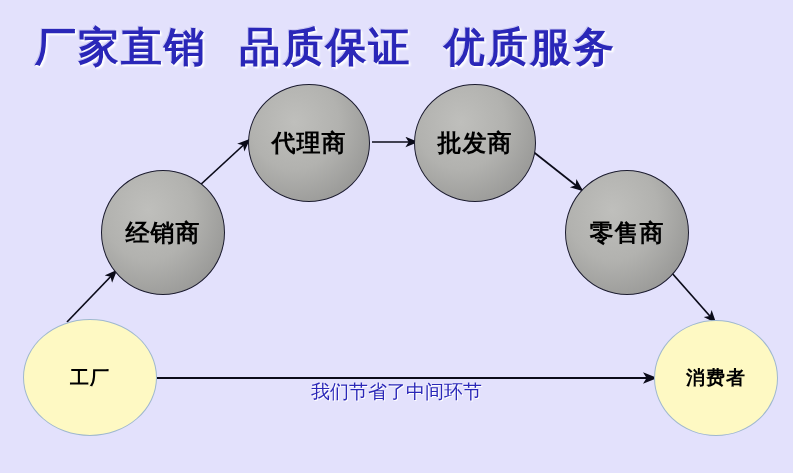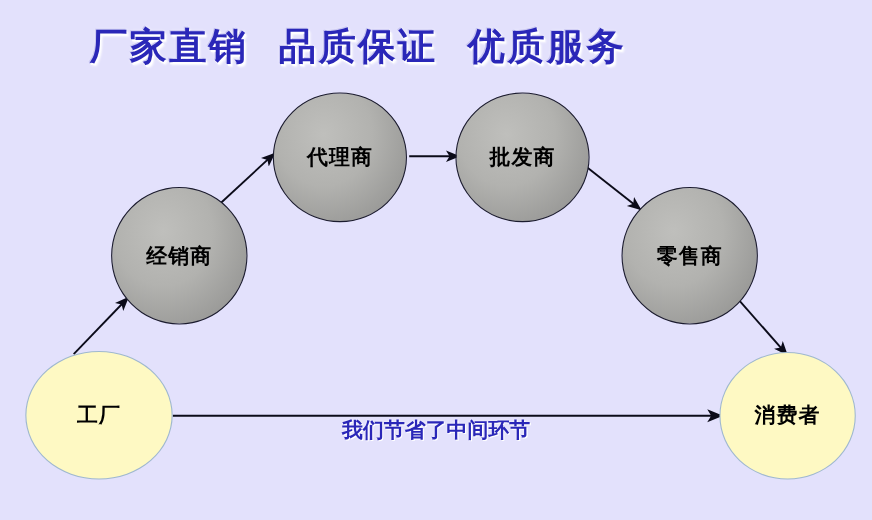--- a/index.html
+++ b/index.html
@@ -11,21 +11,21 @@
     overflow:hidden;
     font-family:"DejaVu Sans", sans-serif;
   }
   
   #title {
     position:absolute;
     left:0; top:20px;
     width:651px;
     text-align:center;
     font-family:"DejaVu Sans", sans-serif;
-    font-size:34px;
+    font-size:41px;
     font-weight:bold;
     letter-spacing:2px;
     color:#2a27b8;
     text-shadow:
        1px  1px 0 #ffffff,
       -1px -1px 0 #c9c7f2,
        2px  2px 2px rgba(255,255,255,0.9),
        0 0 3px rgba(255,255,255,0.8);
     white-space:pre;
   }
@@ -43,21 +43,21 @@
     justify-content:center;
     border-radius:50%;
     font-weight:bold;
     color:#000000;
     letter-spacing:1px;
     white-space:nowrap;
   }
   .node-gray {
     background:radial-gradient(ellipse at 38% 32%, #bfbfbc 0%, #b2b2af 42%, #9a9a98 78%, #8d8d8b 100%);
     border:1.5px solid #1b1b2e;
-    font-size:19px;
+    font-size:24px;
   }
   .node-cyan {
     background:#fef9c3;
     border:1.5px solid #9fb8cf;
     font-size:19px;
   }
   
   #node-factory   { left:23px;  top:319px; width:134px; height:117px; }
   #node-dealer    { left:101px; top:170px; width:124px; height:125px; }
   #node-agent     { left:248px; top:84px;  width:122px; height:118px; }
@@ -66,21 +66,21 @@
   #node-consumer  { left:654px; top:320px; width:124px; height:116px;justify-content:center; }
 
   
   #caption {
     position:absolute;
     left:0; top:379px;
     width:793px;
     text-align:center;
     font-family:"DejaVu Sans", sans-serif;
     font-size:19px;
-    font-weight:bold;
+    font-weight:normal;
     line-height:25px;
     color:#2a27b8;
     text-shadow:
        1px 1px 0 #ffffff,
        0 0 2px rgba(255,255,255,0.85);
   }
   #caption .cap-line { display:block; white-space:nowrap; }
 </style>
 </head>
 <body>

